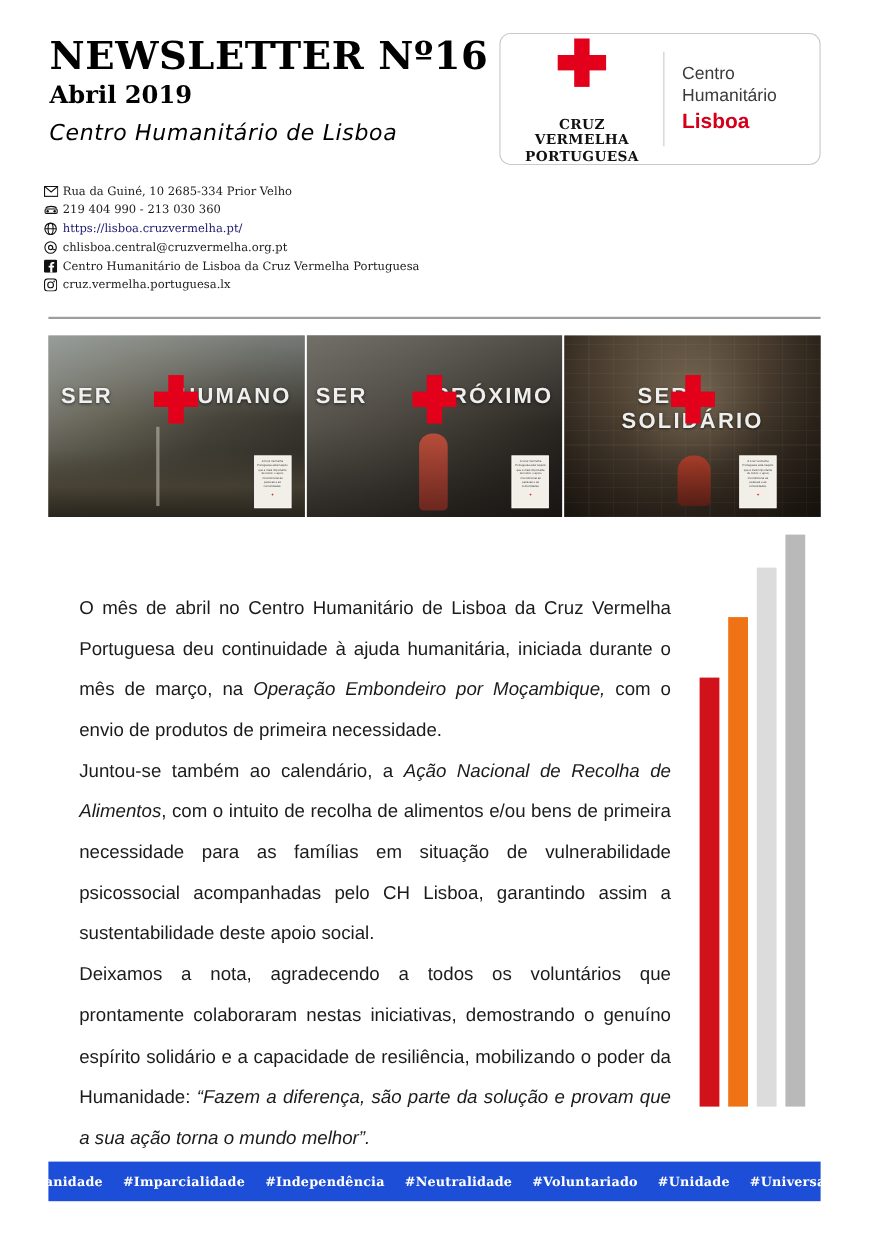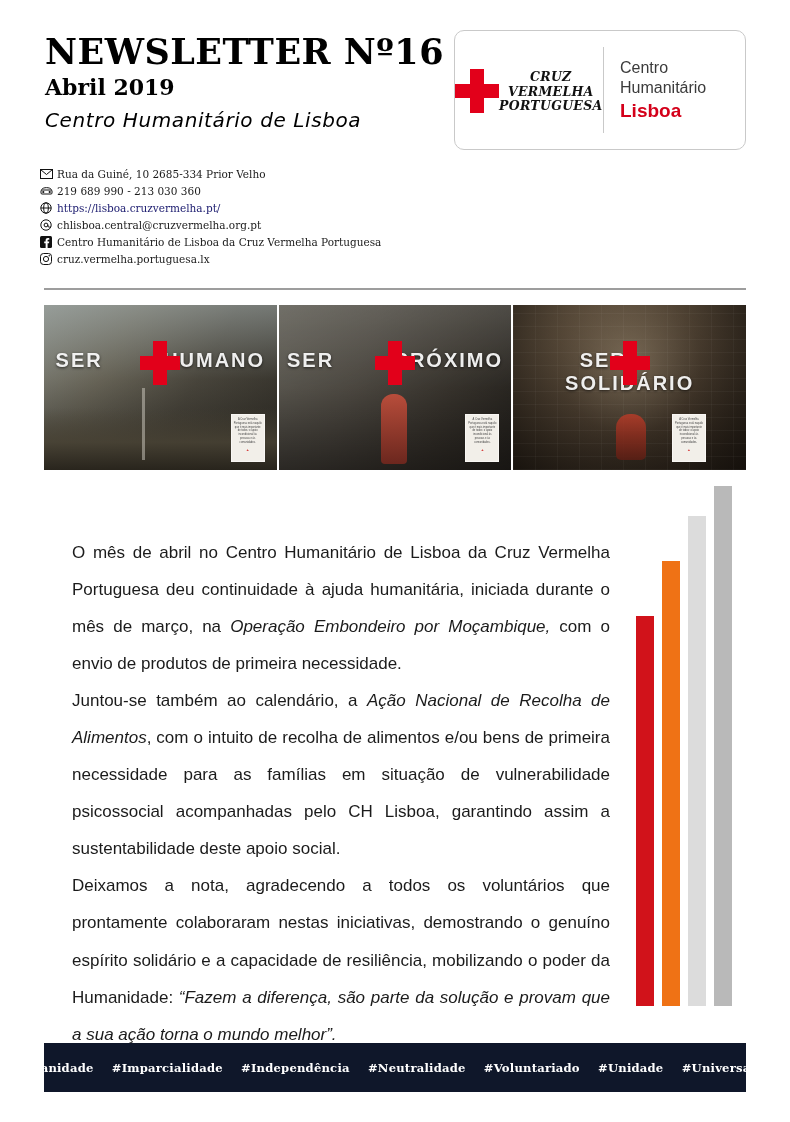--- a/index.html
+++ b/index.html
@@ -100,26 +100,25 @@
     border-radius: 10px;
     background: #fff;
     display: flex;
     align-items: center;
     box-sizing: border-box;
   }
   .logo-left {
     width: 148px;
     height: 100%;
     display: flex;
-    flex-direction: row;
+    flex-direction: column;
     align-items: center;
-    justify-content: flex-start;
+    justify-content: space-between;
     box-sizing: border-box;
     padding-top: 4px;
-    font-style: italic;
   }
   .logo-cross {
     position: relative;
     width: 44px;
     height: 44px;
     margin-bottom: 2px;
   }
   .logo-cross::before, .logo-cross::after {
     content: "";
     position: absolute;
@@ -331,22 +330,22 @@
   .bar-orng  { left: 28px; background: #ef7215; }
   .bar-lgry  { left: 54px; background: #dcdcdc; }
   .bar-dgry  { left: 80px; background: #b9b9b9; }
 
   
   .footer {
     position: absolute;
     left: 44px;
     bottom: 30px;
     width: 702px;
-    height: 49px;
-    background: #0f172a;
+    height: 36px;
+    background: #1d4ed8;
     display: flex;
     align-items: center;
     justify-content: center;
   }
   .footer-tags {
     font-family: "DejaVu Serif", serif;
     font-weight: bold;
     font-size: 11.6px;
     color: #ffffff;
     letter-spacing: 0.2px;
@@ -381,21 +380,21 @@
 
       <div class="contact-row">
         <span class="contact-ico">
           <svg width="13" height="10" viewBox="0 0 13 10">
               <rect x="1" y="4" width="11" height="4" rx="1" fill="none" stroke="#111"></rect>
               <circle cx="3.3" cy="6" r="1.1" fill="#111"></circle>
               <circle cx="9.7" cy="6" r="1.1" fill="#111"></circle>
               <path d="M1.5 3.6 C3 1 10 1 11.5 3.6" fill="none" stroke="#111"></path>
             </svg>
         </span>
-        <span class="contact-txt">219 689 990 - 213 030 360</span>
+        <span class="contact-txt">219 404 990 - 213 030 360</span>
       </div>
 
       <div class="contact-row">
         <span class="contact-ico">
           <svg width="12" height="12" viewBox="0 0 12 12">
               <circle cx="6" cy="6" r="5.2" fill="none" stroke="#111"></circle>
               <ellipse cx="6" cy="6" rx="2.3" ry="5.2" fill="none" stroke="#111"></ellipse>
               <line x1="0.8" y1="6" x2="11.2" y2="6" stroke="#111"></line>
             </svg>
         </span>

